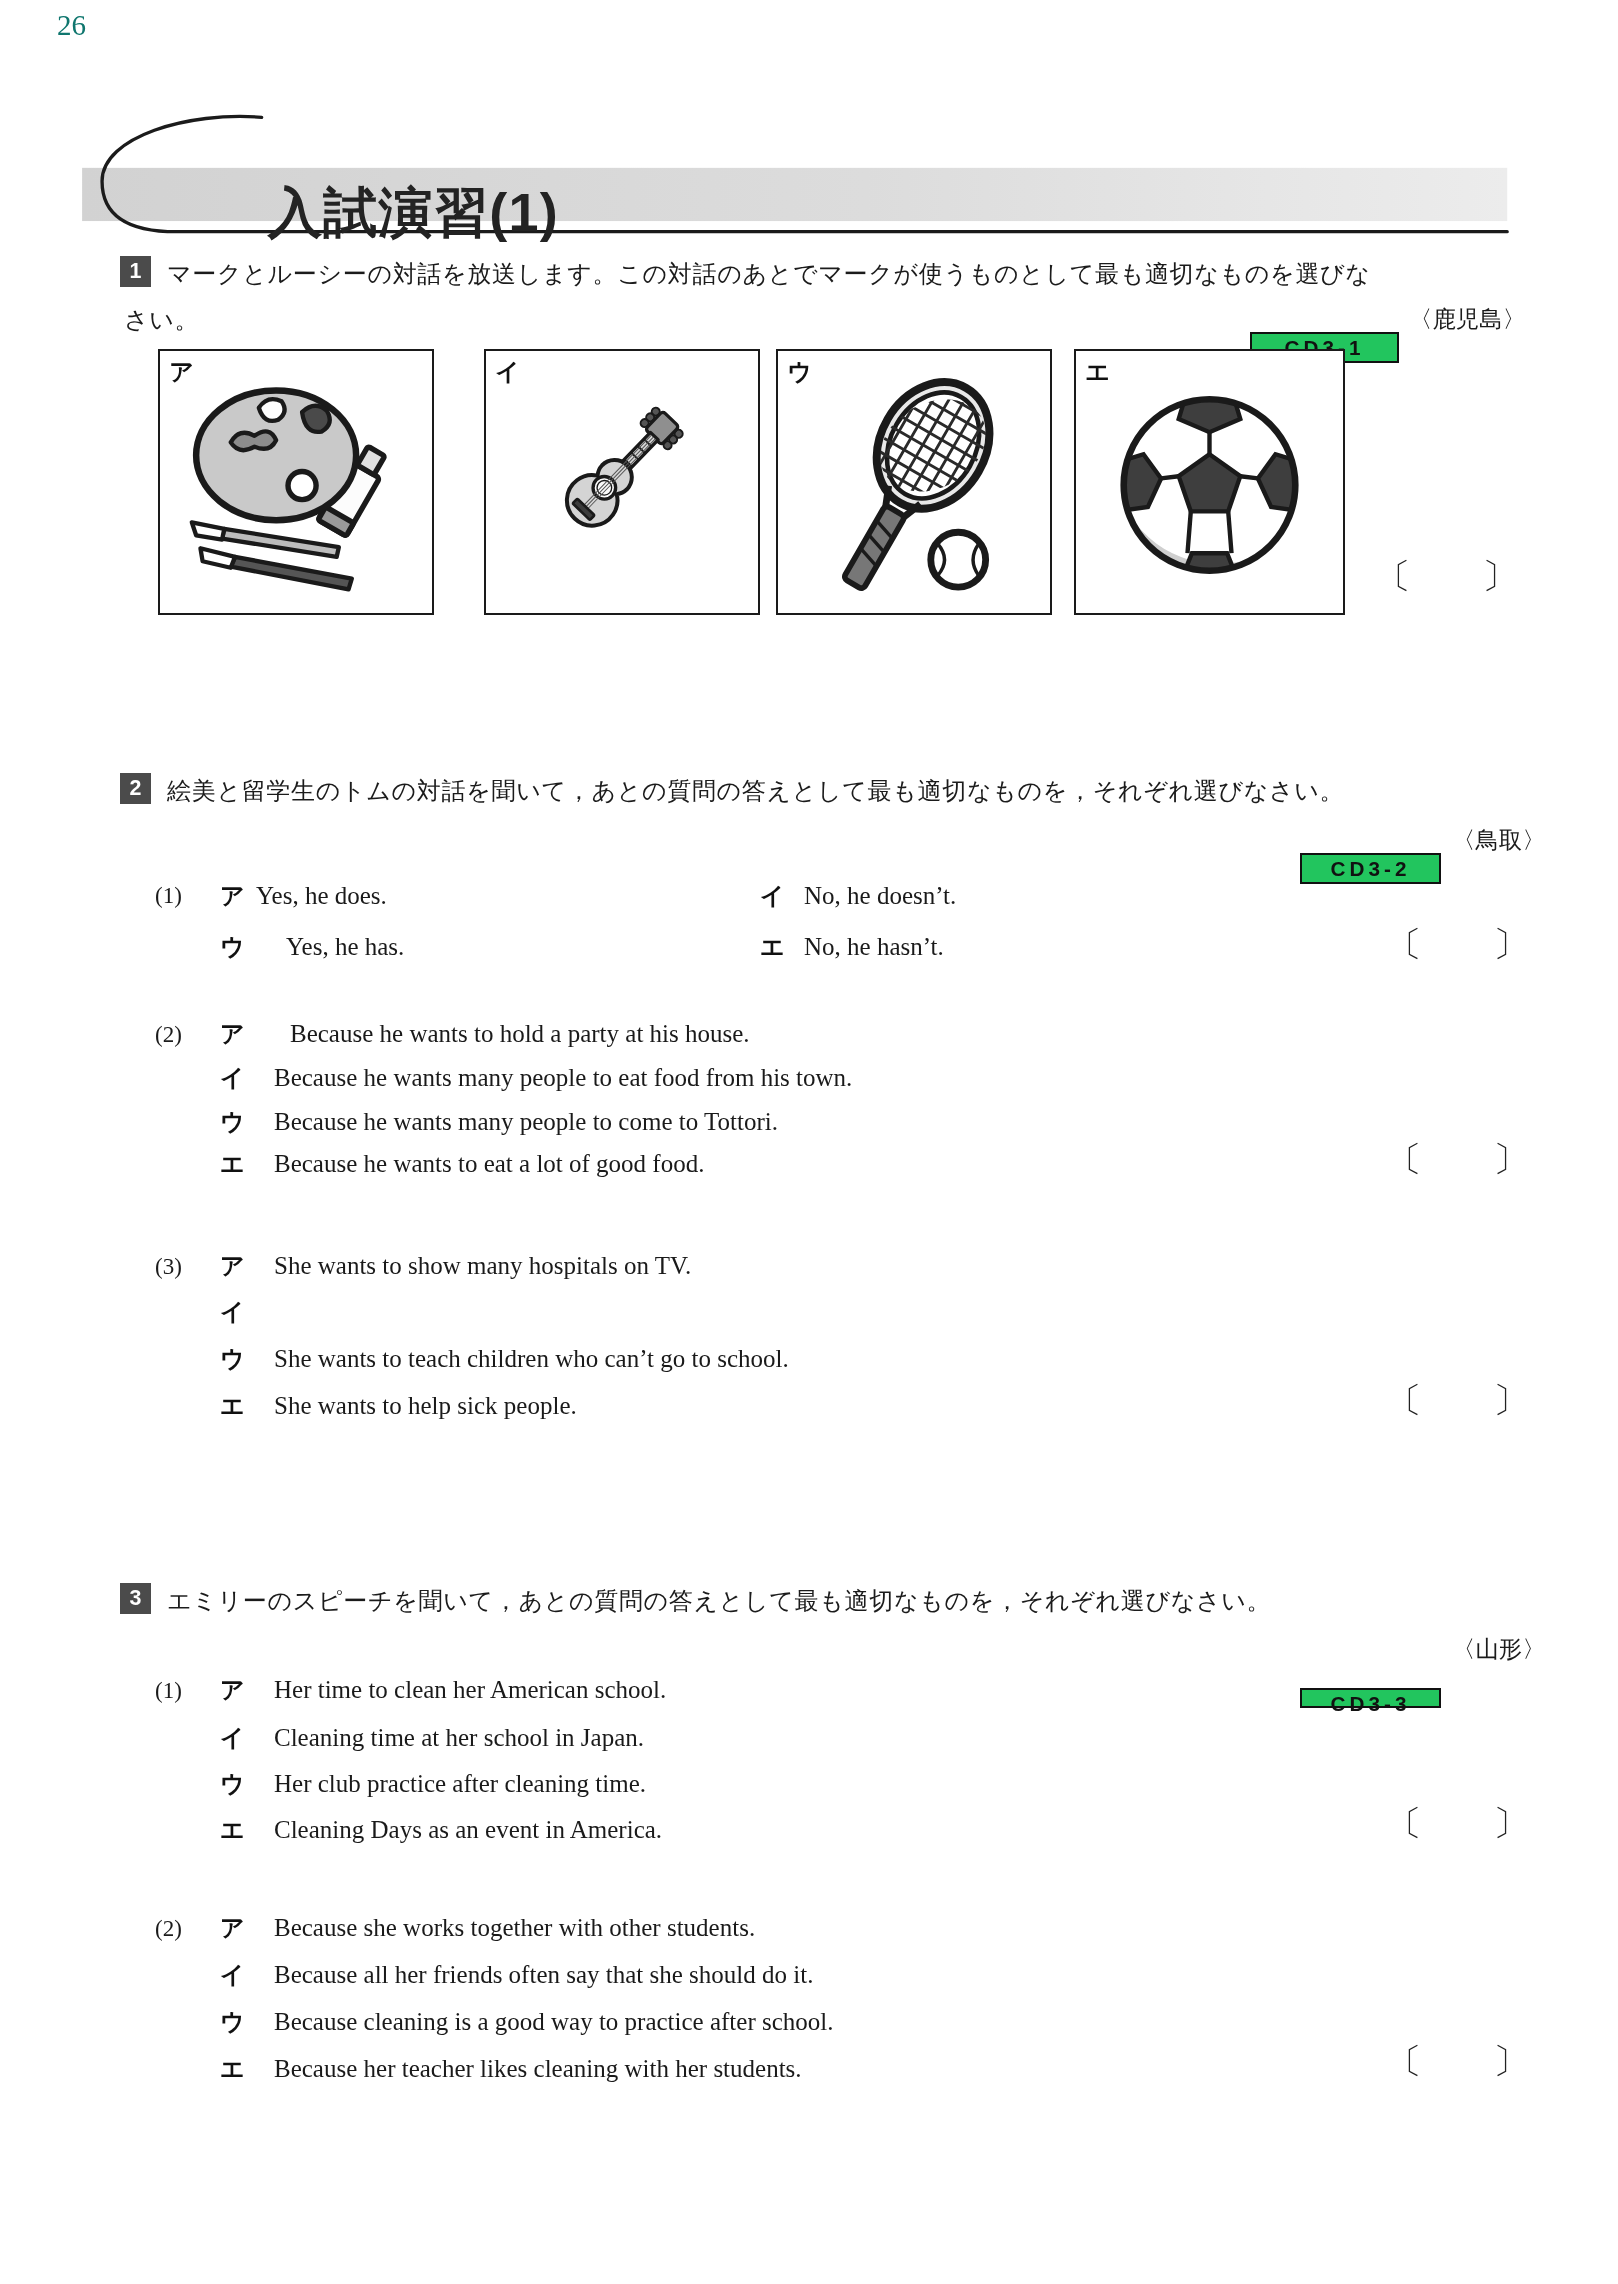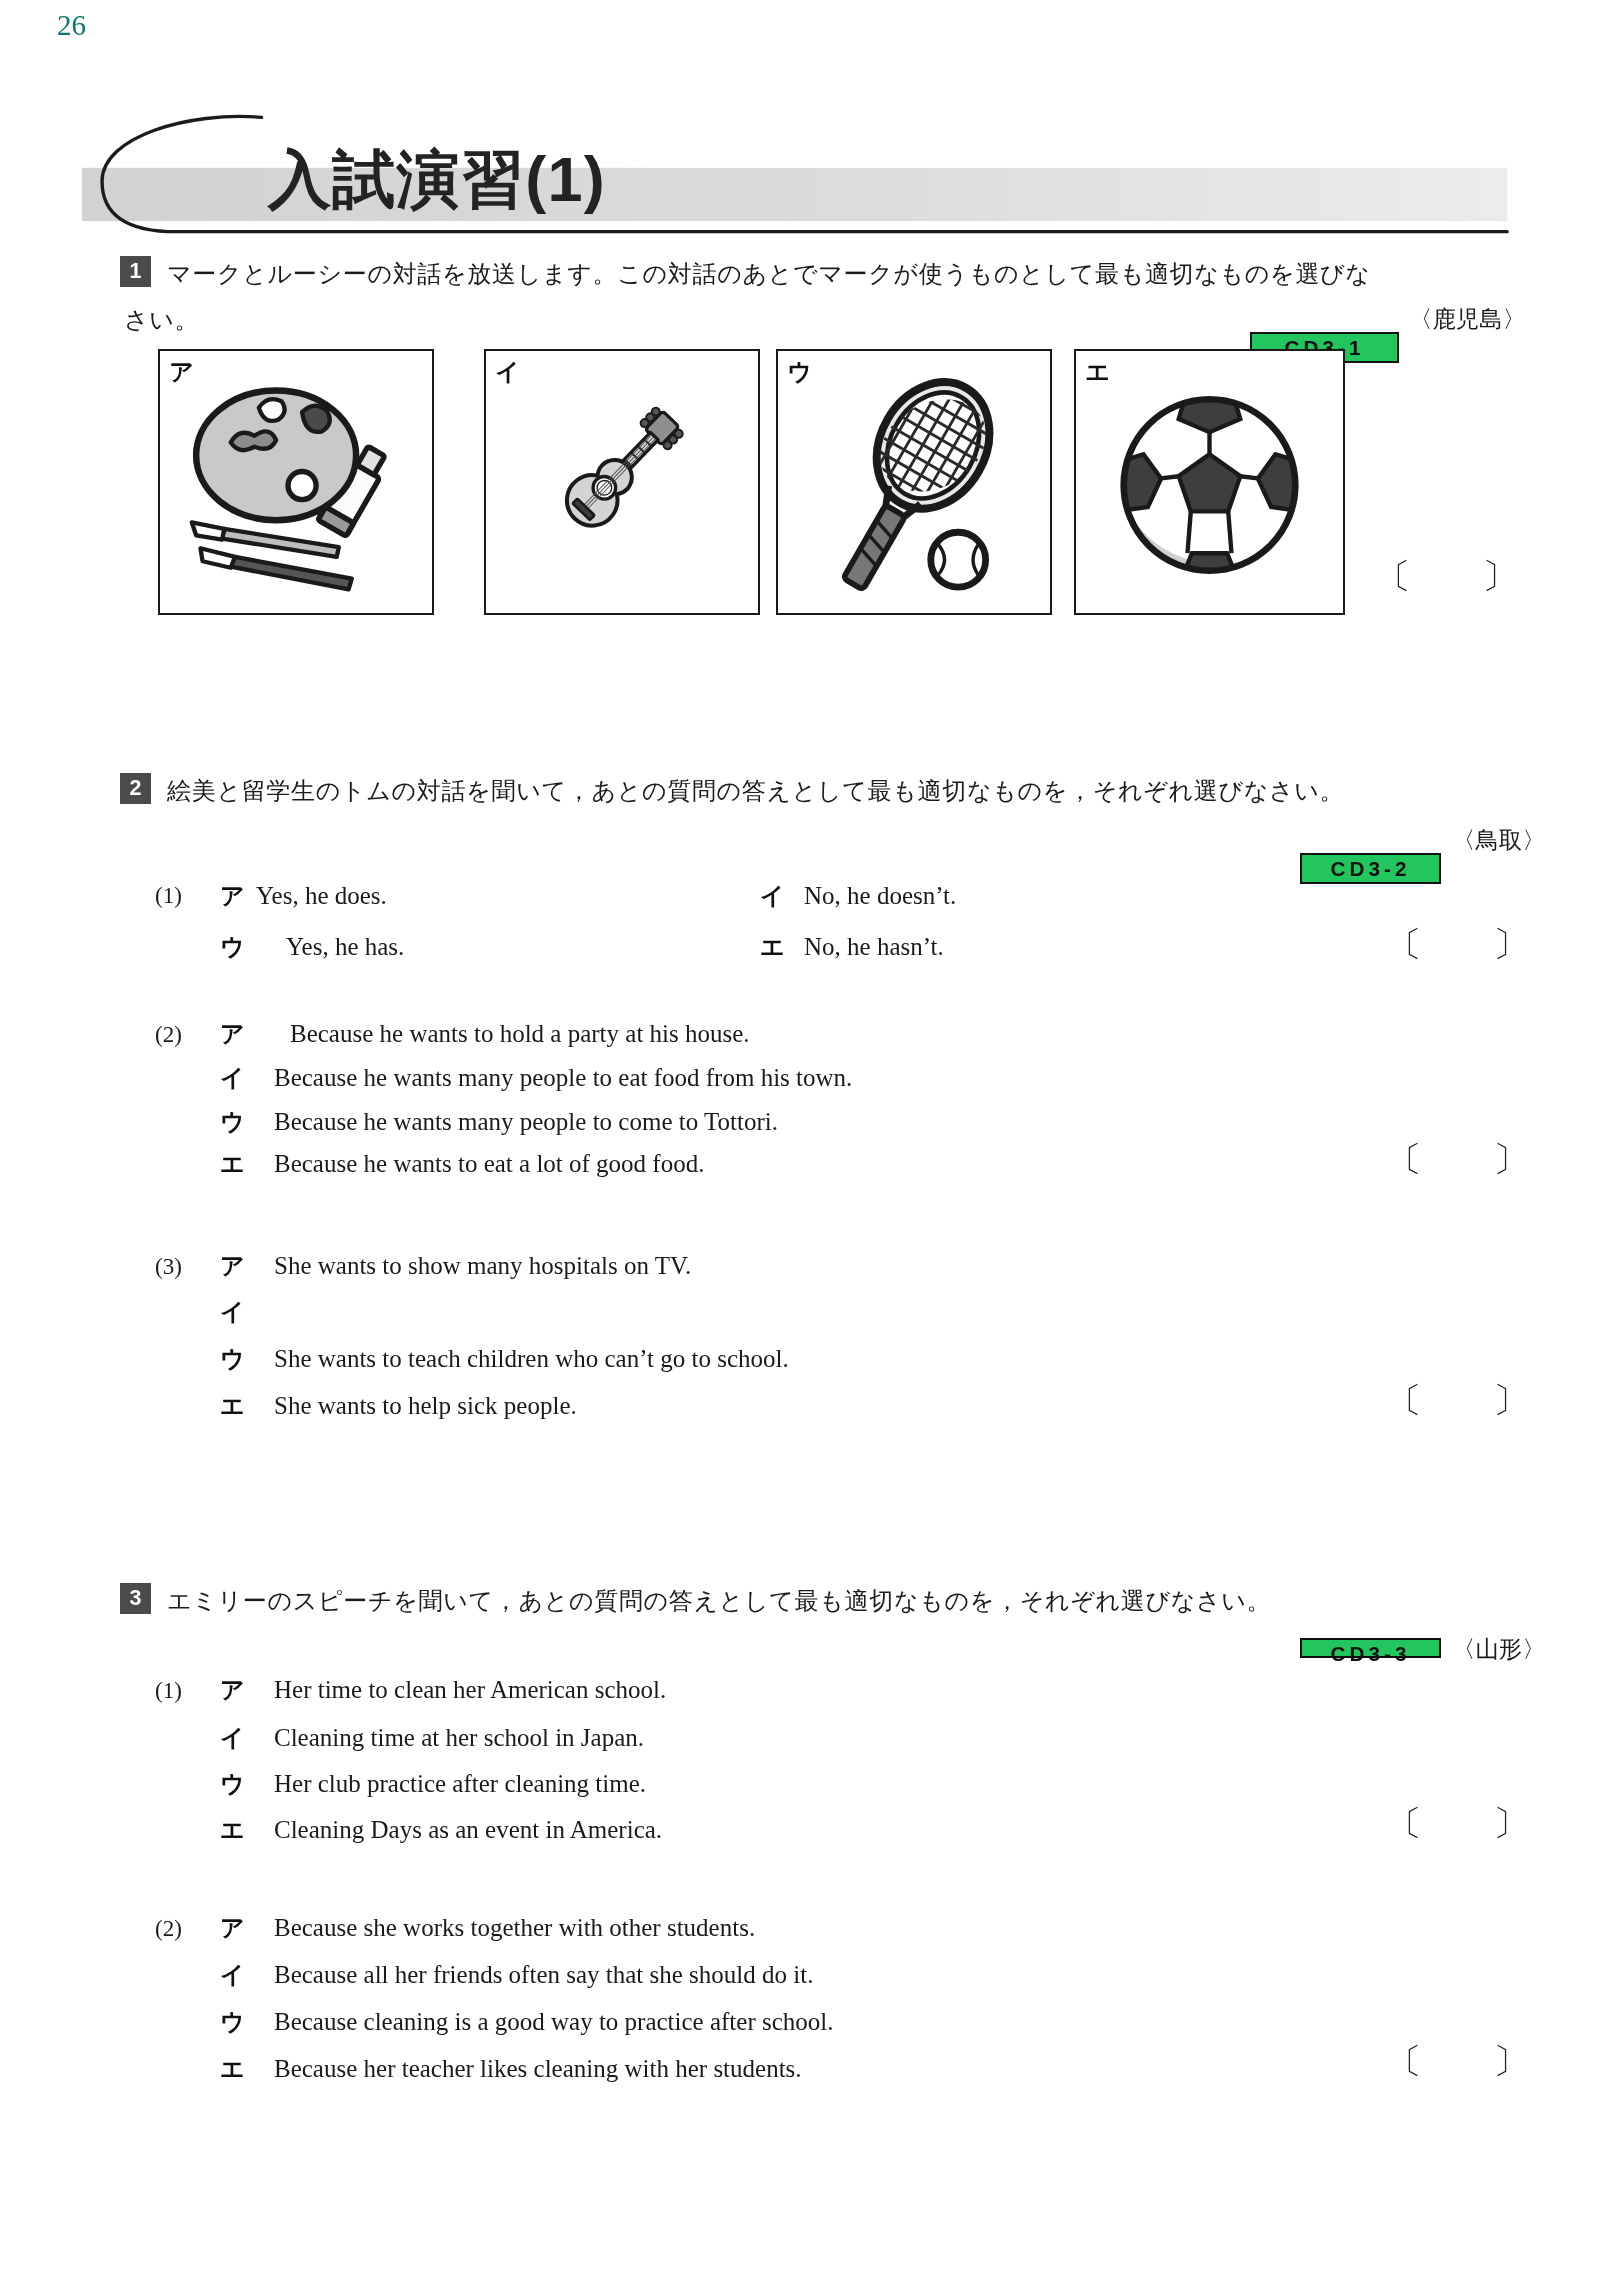--- a/index.html
+++ b/index.html
@@ -1,20 +1,20 @@
 <!DOCTYPE html>
 <html lang="ja" style="font-size:10.7px"><head>
 <meta charset="utf-8">
 <style>
   html,body{margin:0;padding:0;background:#ffffff;}
   .page{position:relative;width:1619px;height:2284px;background:#fff;overflow:hidden;
         font-family:"Liberation Sans","DejaVu Sans",sans-serif;color:#1d1d1d;}
   .abs{position:absolute;}
   .pagenum{font-family:"Liberation Serif","DejaVu Serif",serif;font-size:29px;color:#0f766e;}
-  .title{font-size:63px;font-weight:900;letter-spacing:1.3px;color:#232323;white-space:nowrap;}
+  .title{font-size:54px;font-weight:900;letter-spacing:1.3px;color:#232323;white-space:nowrap;margin-top:40px;}
   .badge{width:31px;height:31px;background:#4b4b4b;color:#fff;text-align:center;
          line-height:31px;font-size:21.4px;font-weight:700;}
   .jline{font-size:24px;color:#1b1b1b;white-space:nowrap;letter-spacing:0.7px;}
   .jmin{font-family:"Liberation Serif","DejaVu Serif",serif;}
   .cdbox{border:2.7px solid #111;text-align:center;font-size:20.7px;font-weight:600;
          letter-spacing:4px;color:#111;background:#22c55e;box-sizing:border-box;margin-top:32px;}
   .src{font-size:23.4px;color:#1b1b1b;white-space:nowrap;}
   .imgbox{border:2px solid #1a1a1a;background:#fff;box-sizing:border-box;}
   .kata{font-size:24px;font-weight:700;color:#111;}
   .qnum{font-family:"Liberation Serif","DejaVu Serif",serif;font-size:23px;color:#1b1b1b;}
@@ -191,21 +191,21 @@
   <span class="abs etext" style="left:274px;top:1345px">She wants to teach children who can’t go to school.</span>
   <span class="abs kata" style="left:220px;top:1390px">エ</span>
   <span class="abs etext" style="left:274px;top:1392px">She wants to help sick people.</span>
   <div class="abs bracket-pair" style="left:1387px;top:1383px;width:141px">
     <span>〔</span>
     <span>〕</span>
   </div>
 
   <div class="abs badge" style="left:120px;top:1583px">3</div>
   <div class="abs jline jmin" style="left:167px;top:1585px">エミリーのスピーチを聞いて，あとの質問の答えとして最も適切なものを，それぞれ選びなさい。</div>
-  <div class="abs cdbox" style="left:1300px;top:1606px;width:141px;height:20px;line-height:27px">CD3-3</div>
+  <div class="abs cdbox" style="left:1300px;top:1656px;width:141px;height:20px;line-height:27px">CD3-3</div>
   <div class="abs src" style="left:1452px;top:1633px">〈山形〉</div>
 
   <span class="abs qnum" style="left:155px;top:1678px">(1)</span>
   <span class="abs kata" style="left:220px;top:1674px">ア</span>
   <span class="abs etext" style="left:274px;top:1676px">Her time to clean her American school.</span>
   <span class="abs kata" style="left:220px;top:1722px">イ</span>
   <span class="abs etext" style="left:274px;top:1724px">Cleaning time at her school in Japan.</span>
   <span class="abs kata" style="left:220px;top:1768px">ウ</span>
   <span class="abs etext" style="left:274px;top:1770px">Her club practice after cleaning time.</span>
   <span class="abs kata" style="left:220px;top:1814px">エ</span>

